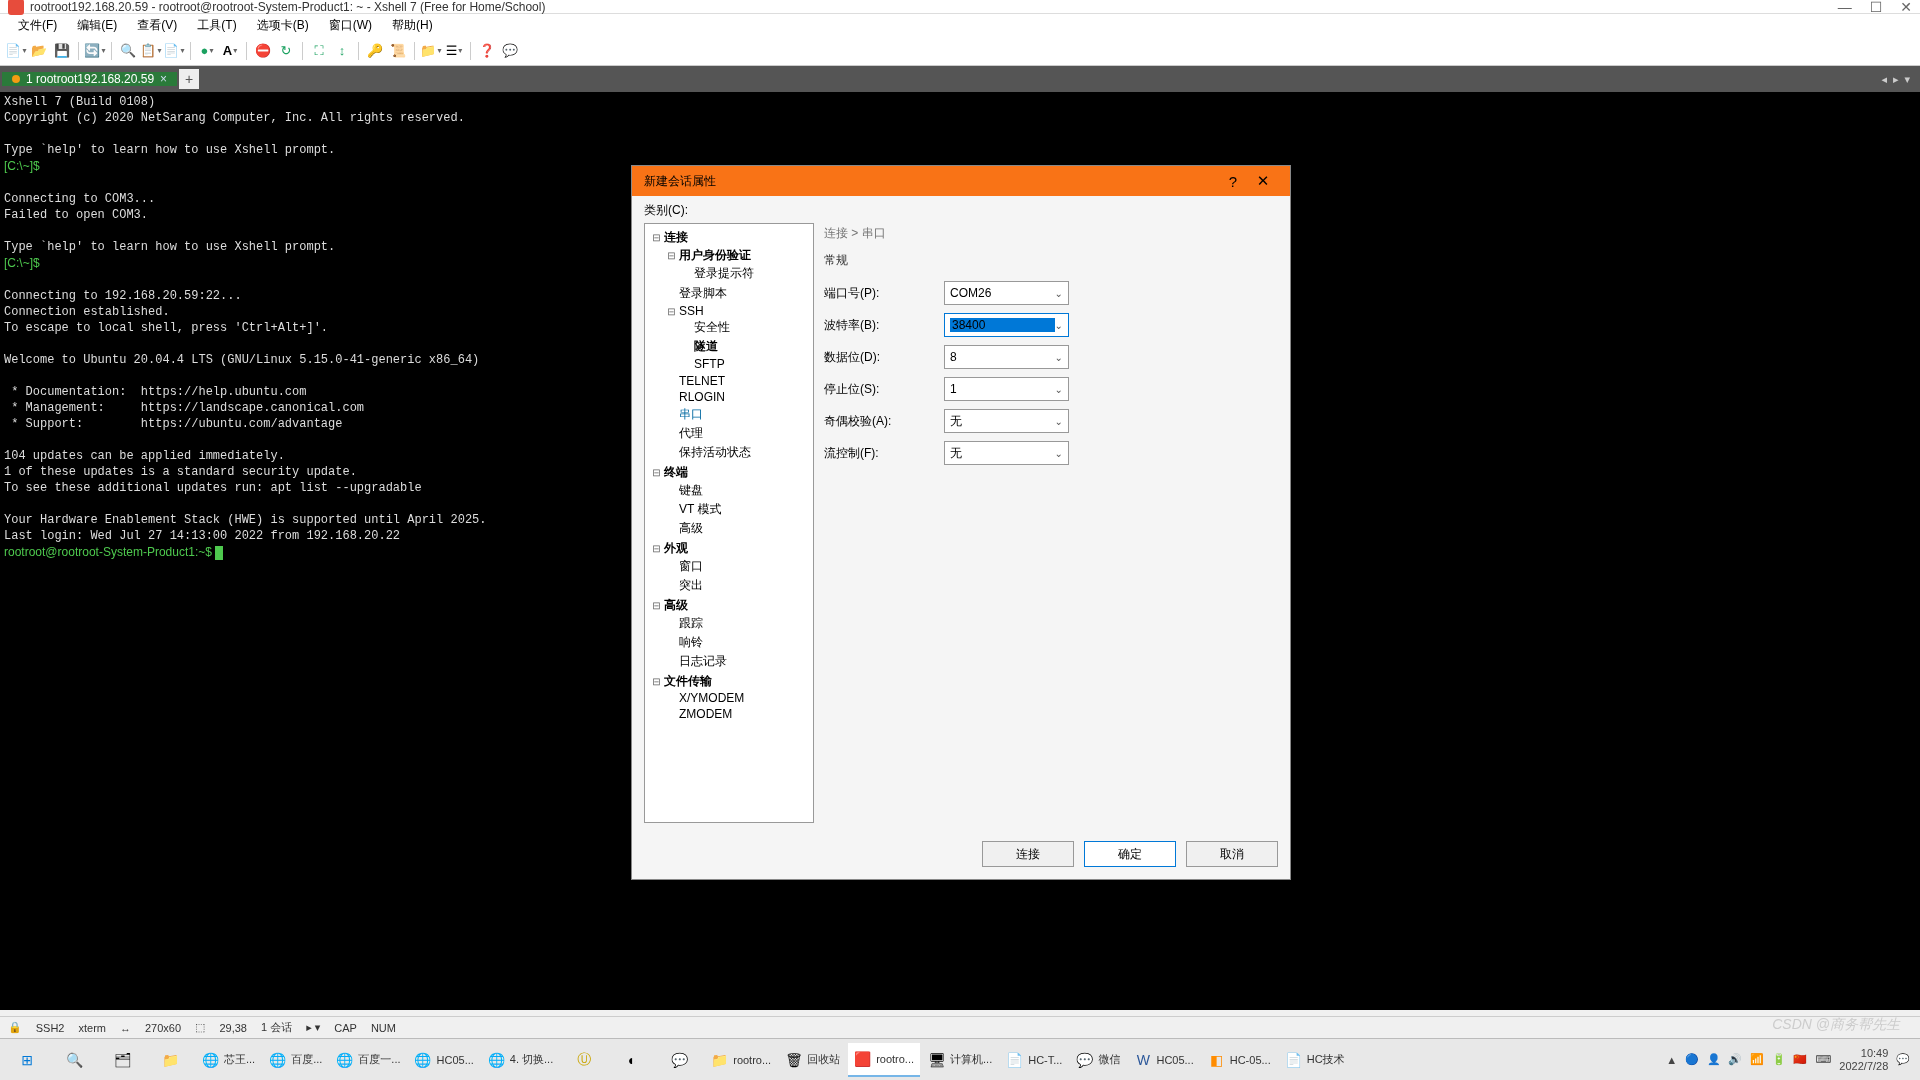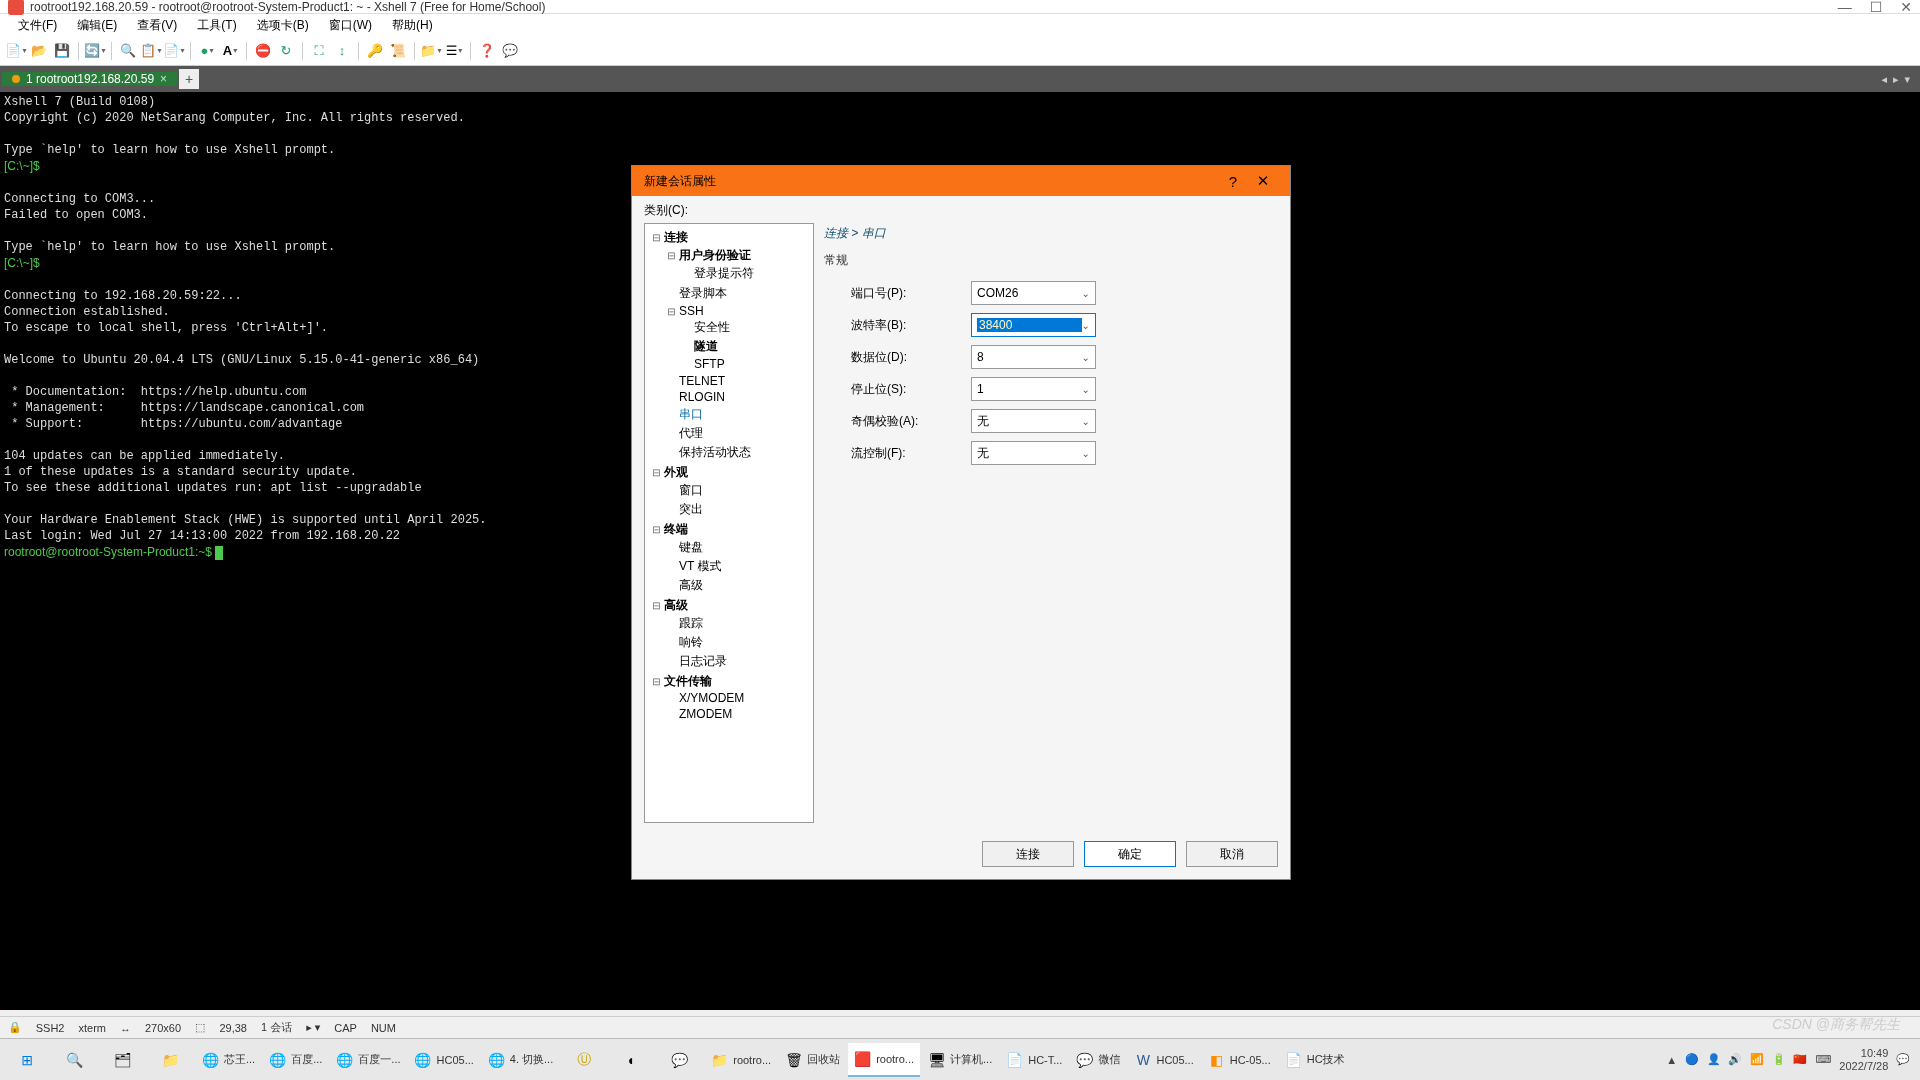--- a/index.html
+++ b/index.html
@@ -59,28 +59,28 @@
 .dlg-main { flex: 1; display: flex; gap: 10px; }
 .tree { width: 170px; border: 1px solid #999; background: #fff; font-size: 12px; padding: 4px 2px; overflow: auto; }
 .tree ul { list-style: none; padding-left: 15px; }
 .tree > ul { padding-left: 4px; }
 .tree li { padding: 1px 0; cursor: pointer; white-space: nowrap; }
 .tree .exp { display: inline-block; width: 11px; text-align: center; color: #666; margin-right: 2px; font-size: 10px; }
 .tree .bold { font-weight: bold; }
 .tree li.sel > span.lbl { color: #0369a1; font-family: Liberation Mono, monospace; }
 
 .form-panel { flex: 1; display: flex; flex-direction: column; }
-.breadcrumb { font-size: 12px; color: #0c4a6e; padding: 2px 0 10px; font-style: italic; }
+.breadcrumb { font-size: 12px; color: #737373; padding: 2px 0 10px; }
 .group-title { font-size: 12px; color: #333; margin-bottom: 12px; }
-.form-row { display: flex; align-items: center; margin-bottom: 8px; font-size: 12px; margin-left: 27px; }
+.form-row { display: flex; align-items: center; margin-bottom: 8px; font-size: 12px; }
 .form-row label { width: 120px; }
 .form-row .combo { width: 125px; height: 24px; border: 1px solid #999; background: #fff; display: flex; align-items: center; padding: 0 5px; position: relative; font-size: 12px; }
 .form-row .combo.sel { border: 1px solid #0078d7; }
 .form-row .combo .val { flex: 1; }
-.form-row .combo .val.hl { background: #0078d7; color: #fef9c3; padding: 0 2px; }
+.form-row .combo .val.hl { background: #0078d7; color: #000000; padding: 0 2px; }
 .form-row .combo .arrow { color: #555; font-size: 10px; }
 
 .dlg-buttons { padding: 12px; display: flex; justify-content: flex-end; gap: 10px; }
 .dlg-buttons button { width: 92px; height: 26px; font-size: 12px; background: #f0f0f0; border: 1px solid #999; cursor: pointer; }
 .dlg-buttons button.primary { border: 1px solid #0078d7; background: #fff; }
 
 .watermark { position: absolute; right: 20px; bottom: 46px; color: rgba(180,180,180,0.6); font-size: 14px; font-style: italic; pointer-events: none; }
 </style>
 </head>
 <body>
@@ -207,31 +207,31 @@
                   <li><span class="exp"> </span><span class="lbl">SFTP</span></li>
                 </ul>
               </li>
               <li><span class="exp"> </span><span class="lbl">TELNET</span></li>
               <li><span class="exp"> </span><span class="lbl">RLOGIN</span></li>
               <li class="sel"><span class="exp"> </span><span class="lbl">串口</span></li>
               <li><span class="exp"> </span><span class="lbl">代理</span></li>
               <li><span class="exp"> </span><span class="lbl">保持活动状态</span></li>
             </ul>
           </li>
-          <li><span class="exp">⊟</span><span class="lbl bold">外观</span>
-            <ul>
-              <li><span class="exp"> </span><span class="lbl">窗口</span></li>
-              <li><span class="exp"> </span><span class="lbl">突出</span></li>
-            </ul>
-          </li>
           <li><span class="exp">⊟</span><span class="lbl bold">终端</span>
             <ul>
               <li><span class="exp"> </span><span class="lbl">键盘</span></li>
               <li><span class="exp"> </span><span class="lbl">VT 模式</span></li>
               <li><span class="exp"> </span><span class="lbl">高级</span></li>
+            </ul>
+          </li>
+          <li><span class="exp">⊟</span><span class="lbl bold">外观</span>
+            <ul>
+              <li><span class="exp"> </span><span class="lbl">窗口</span></li>
+              <li><span class="exp"> </span><span class="lbl">突出</span></li>
             </ul>
           </li>
           <li><span class="exp">⊟</span><span class="lbl bold">高级</span>
             <ul>
               <li><span class="exp"> </span><span class="lbl">跟踪</span></li>
               <li><span class="exp"> </span><span class="lbl">响铃</span></li>
               <li><span class="exp"> </span><span class="lbl">日志记录</span></li>
             </ul>
           </li>
           <li><span class="exp">⊟</span><span class="lbl bold">文件传输</span>

